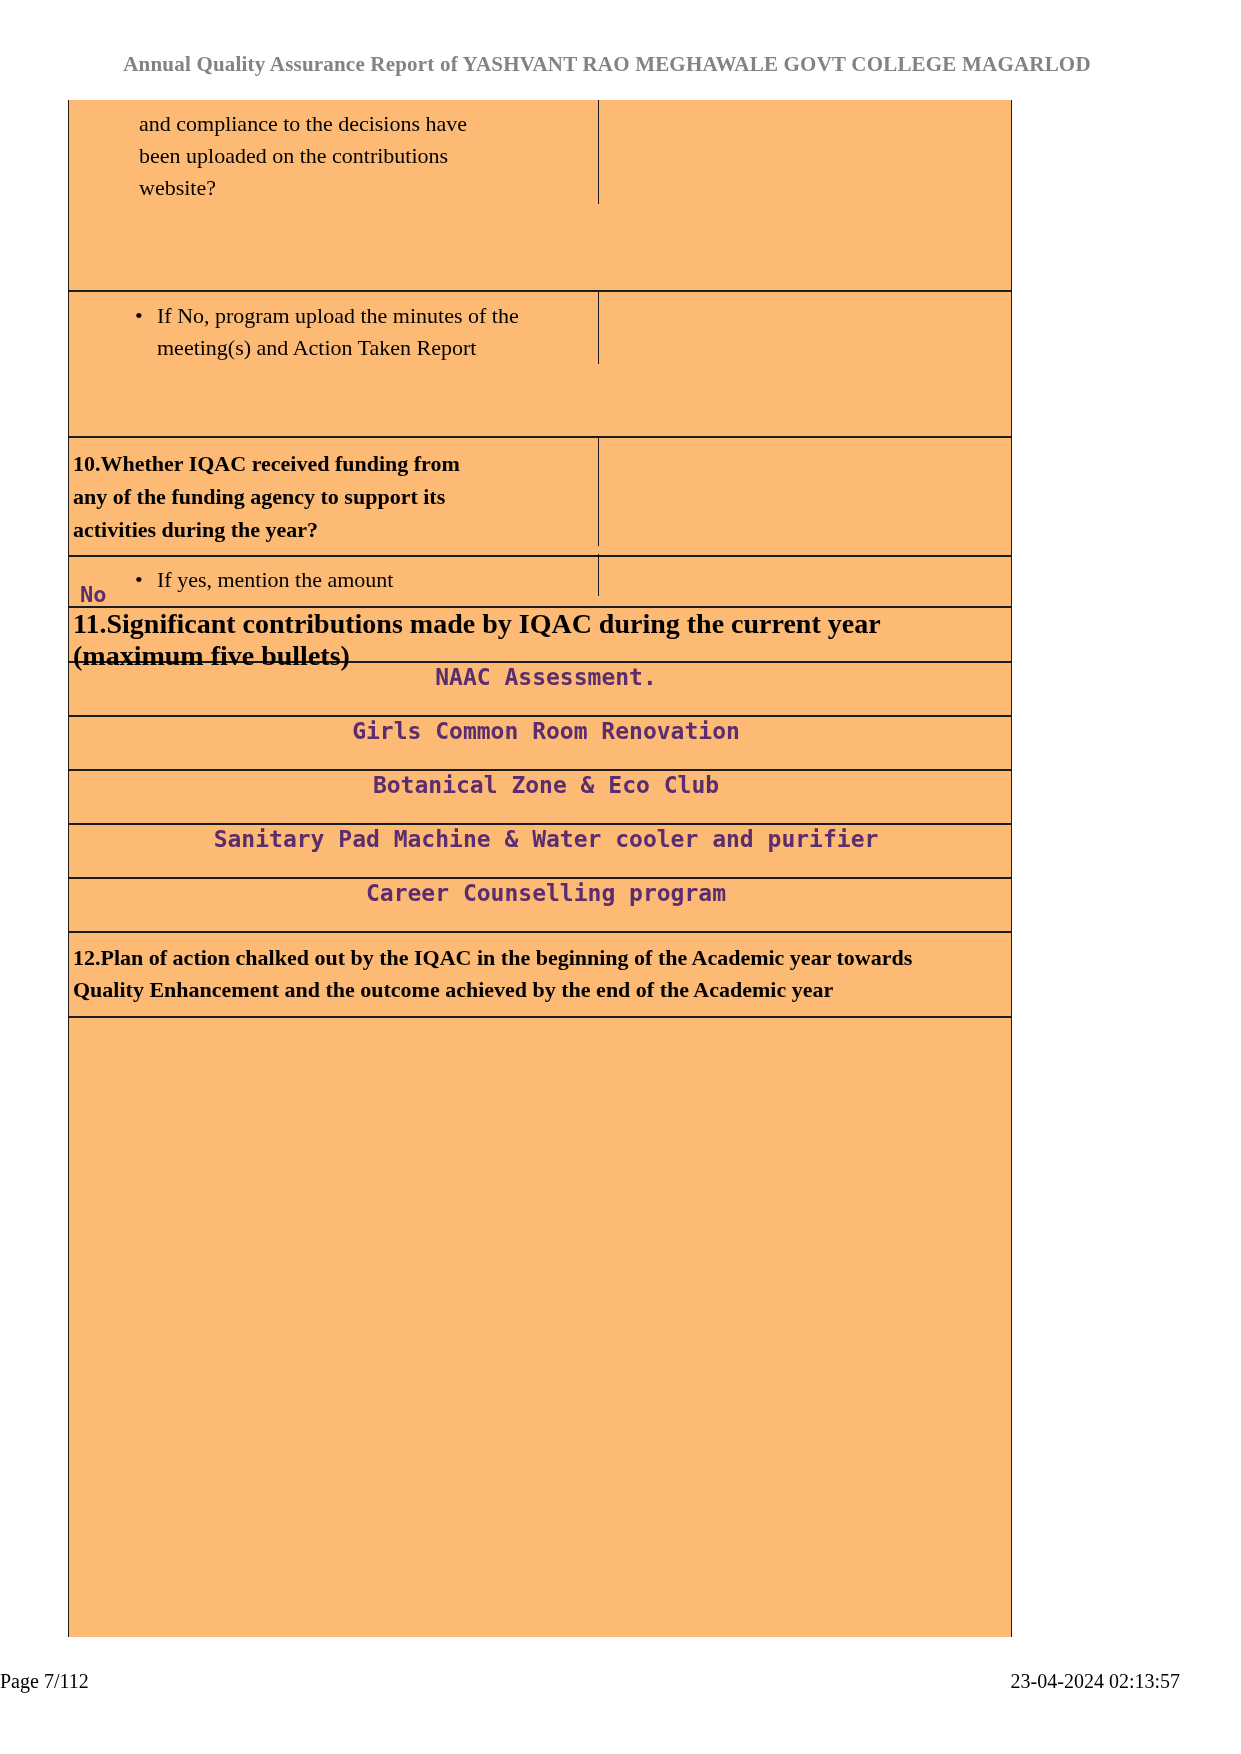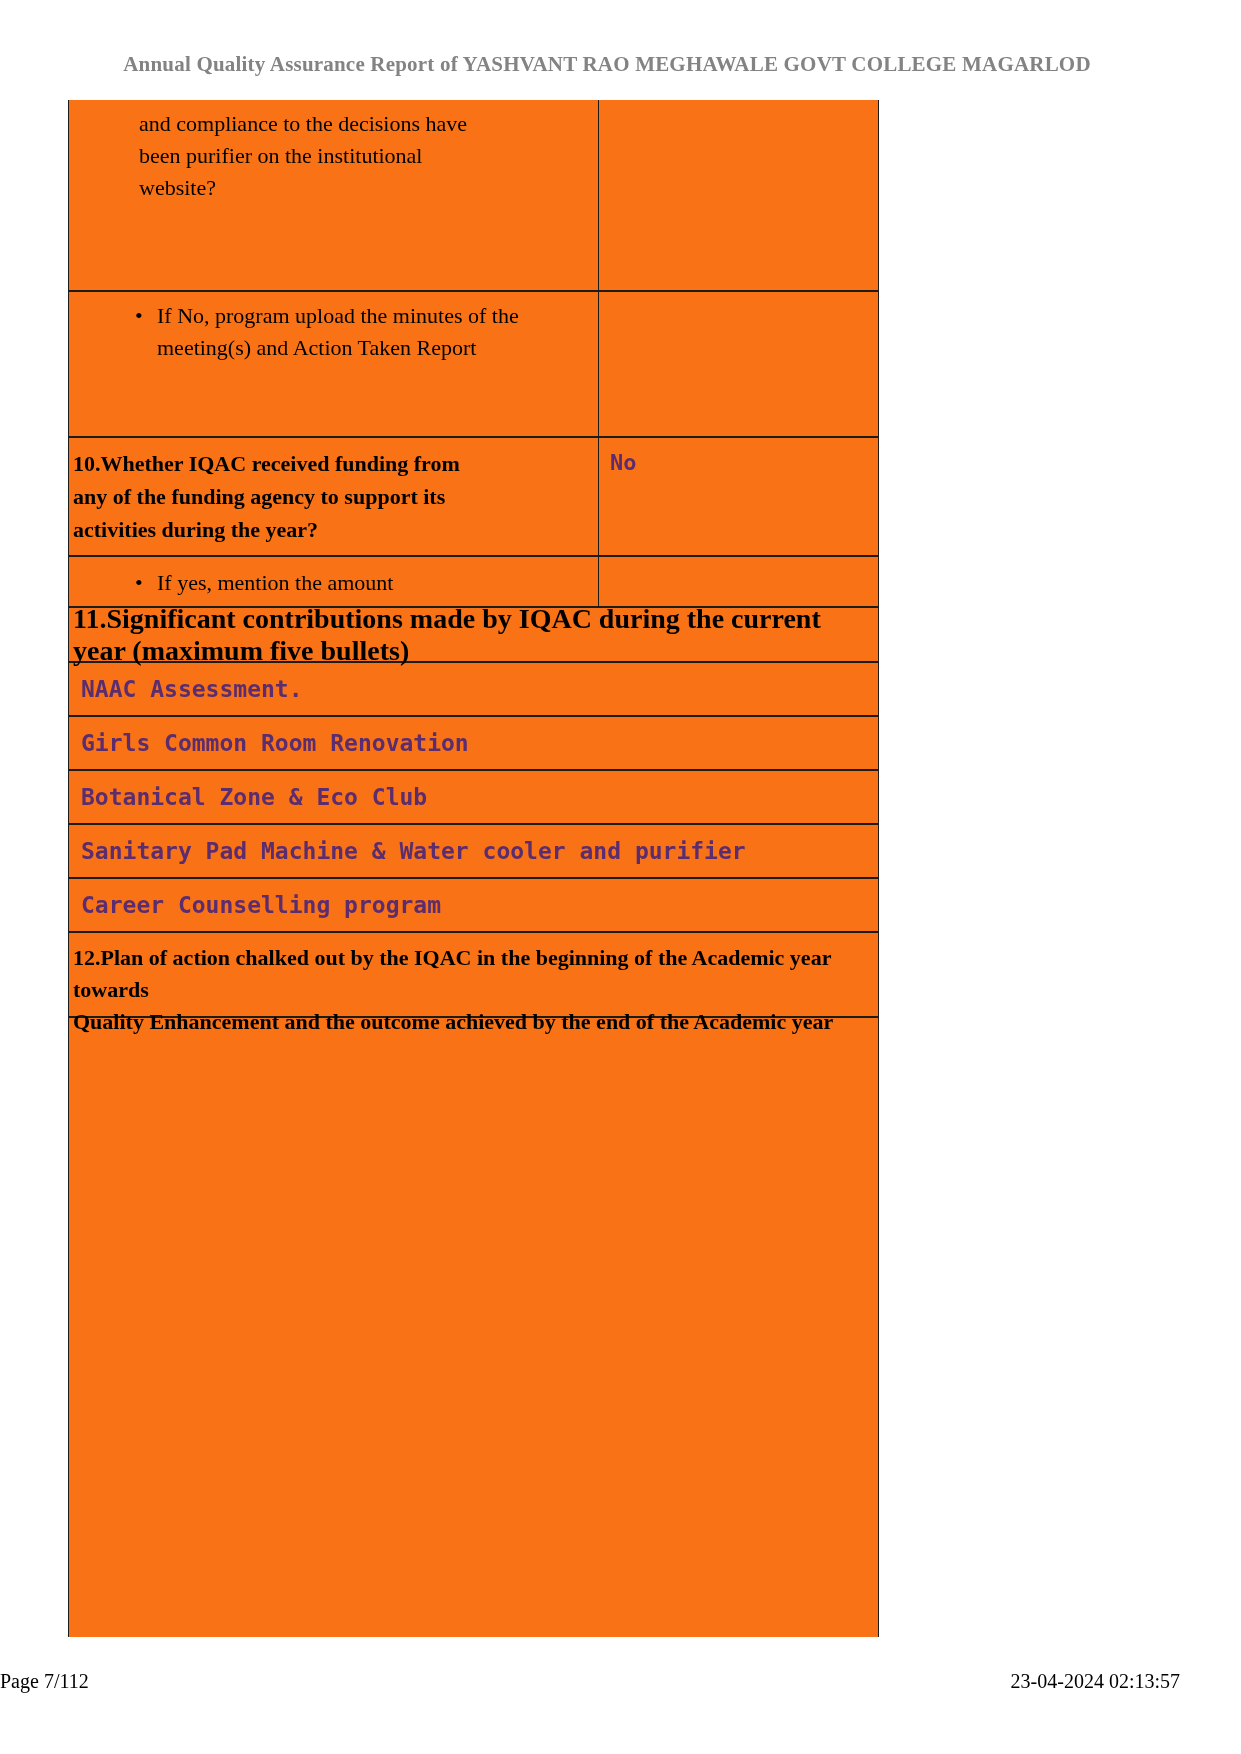--- a/index.html
+++ b/index.html
@@ -13,36 +13,37 @@
     font-family:"Liberation Serif", serif;color:#000;
     overflow:hidden;
   }
   .doc-header{
     position:absolute;top:52px;left:64px;right:91px;
     text-align:center;font-weight:bold;font-size:21px;line-height:24px;
     color:var(--hgray);letter-spacing:.2px;white-space:nowrap;
   }
   .doc-table{position:absolute;left:68px;top:100px;width:939px;}
   .t-row{
-    display:flex;box-sizing:border-box;width:811px;
+    display:flex;box-sizing:border-box;width:944px;
     border-left:1.5px solid var(--bc);
     border-right:1.5px solid var(--bc);
     border-bottom:2px solid var(--bc);
-    background:#f97316;
+    background:#fdba74;
+    flex-direction:column;
   }
   .cell{box-sizing:border-box;}
   .c1{width:530px;border-right:1.5px solid var(--bc);}
   .c2{width:265px;border-right:1.5px solid var(--bc);}
   .c3{flex:1;}
   .c-wide{flex:1;}
   .full{flex:1;}
 
   .r-compliance{height:192px;}
   .r-upload{height:146px;}
-  .r-funding{height:119px;}
+  .r-funding{height:119px;gap:24px;}
   .r-amount{height:51px;justify-content:flex-end;}
   .r-h11{height:55px;}
   .r-item{height:54px;}
   .r-h12{height:85px;}
   .r-empty{height:619px;border-bottom:none;}
 
   .body-text{font-size:22px;line-height:32px;}
   .pad-top{padding-top:8px;}
   .indent-plain{padding-left:70px;padding-right:14px;}
   .with-bullet{padding-left:66px;padding-right:14px;}
@@ -73,21 +74,21 @@
 </head>
 <body>
 
 <div class="doc-header">Annual Quality Assurance Report of YASHVANT RAO MEGHAWALE GOVT COLLEGE MAGARLOD</div>
 
 <div class="doc-table">
 
   <div class="t-row r-compliance" style="border-top:none;">
     <div class="cell c1 body-text pad-top">
       <div class="indent-plain">and compliance to the decisions have</div>
-      <div class="indent-plain">been purifier on the institutional</div>
+      <div class="indent-plain">been uploaded on the contributions</div>
       <div class="indent-plain">website?</div>
     </div>
     <div class="cell c-wide answer-cell"></div>
   </div>
 
   <div class="t-row r-upload">
     <div class="cell c1 body-text pad-top">
       <div class="with-bullet"><span class="bullet">•</span><span>If No, program upload the minutes of the</span></div>
       <div class="cont-line">meeting(s) and Action Taken Report</div>
     </div>

